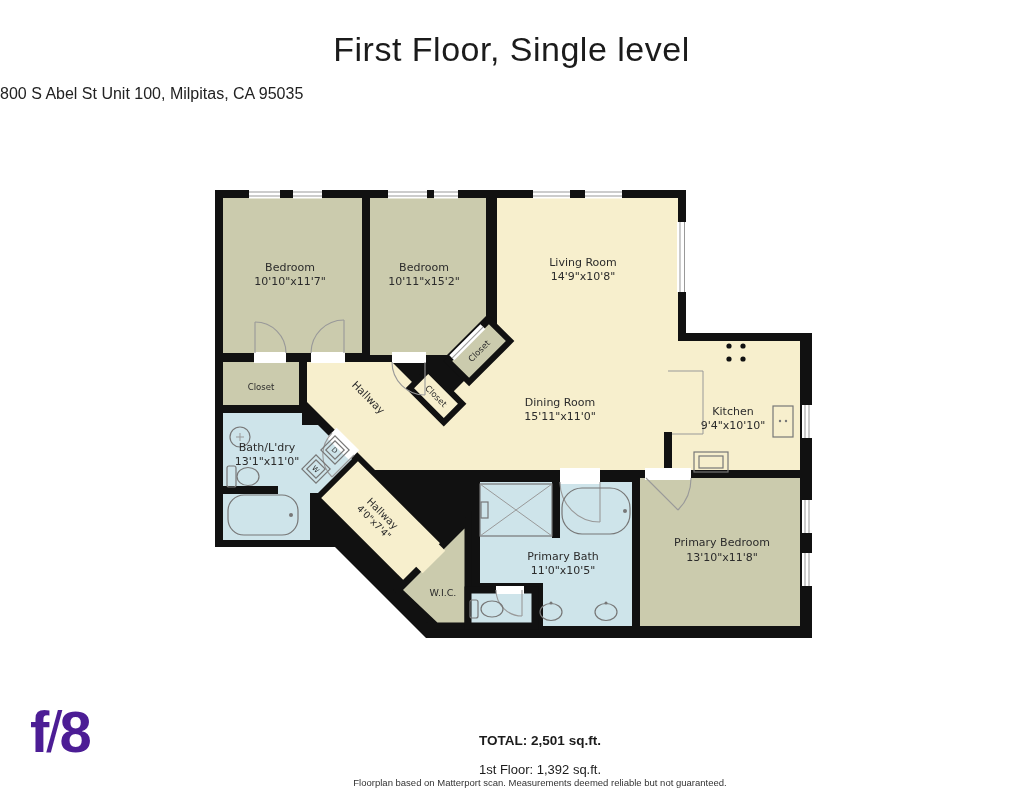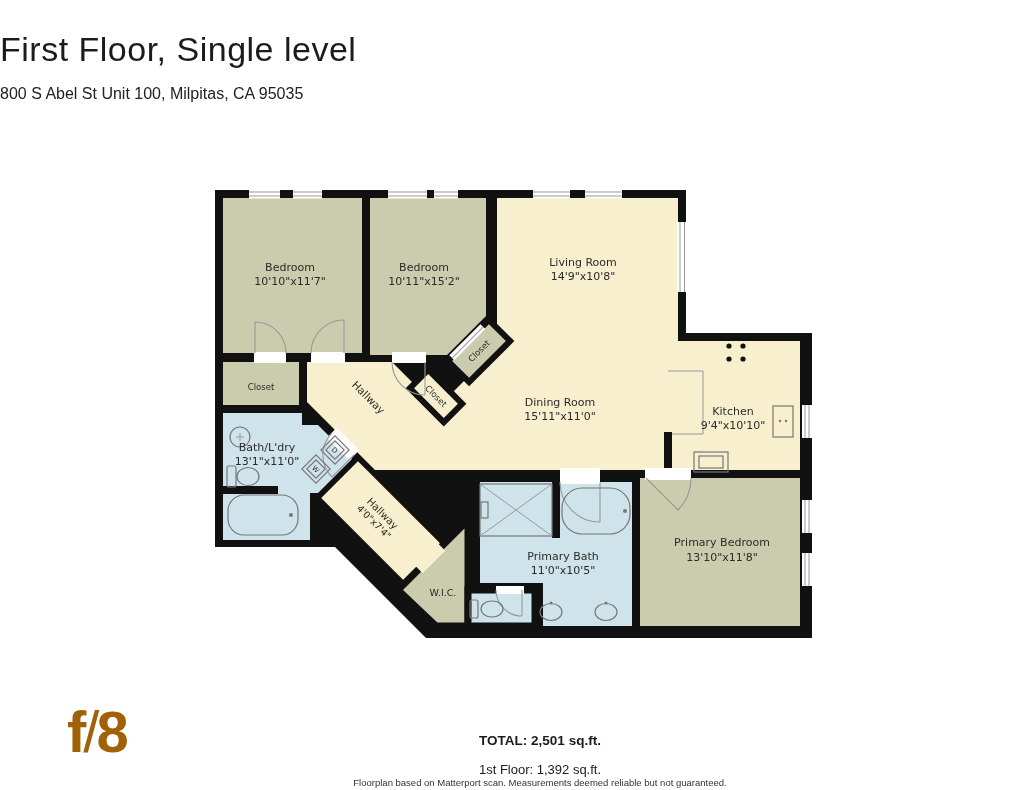--- a/index.html
+++ b/index.html
@@ -1,27 +1,27 @@
 <!DOCTYPE html>
 <html><head>
 <meta charset="utf-8">
 <style>
   html,body{margin:0;padding:0;background:#fff;}
   .page{position:relative;width:1023px;height:790px;background:#ffffff;overflow:hidden;
         font-family:"Liberation Sans",sans-serif;}
-  .title{position:absolute;top:30px;left:0;width:100%;text-align:left;
+  .title{position:absolute;top:30px;left:0;width:100%;text-align:center;
          font-size:34px;color:#1b1b1b;letter-spacing:.5px;}
   .address{position:absolute;top:85px;left:0;width:100%;text-align:left;
            font-size:16px;color:#222;}
   .footer{position:absolute;top:733px;left:57px;width:966px;text-align:center;color:#1b1b1b;}
   .footer .total{font-size:13.5px;font-weight:bold;}
   .footer .floor{font-size:13px;margin-top:14px;}
   .footer .disclaimer{font-size:9.5px;color:#333;margin-top:0;}
-  .logo{position:absolute;top:698px;left:30px;color:#a16207;font-size:58px;
-        font-weight:700;letter-spacing:-3px;margin-left:37px;}
+  .logo{position:absolute;top:698px;left:30px;color:#4c1d95;font-size:58px;
+        font-weight:700;letter-spacing:-3px;}
   .logo .slash{font-weight:400;}
   svg text{font-family:"DejaVu Sans","Liberation Sans",sans-serif;fill:#2b2b2b;}
   .room-label{font-size:11px;}
   .room-dims{font-size:11px;}
   .small-label{font-size:8.5px;}
   .fix{stroke:#777;fill:none;stroke-width:1.2;}
   .arc{stroke:#999;fill:none;stroke-width:1.1;}
   .winline{stroke:#999;stroke-width:1;}
   .counter{stroke:#999;fill:none;stroke-width:1;}
 </style>

